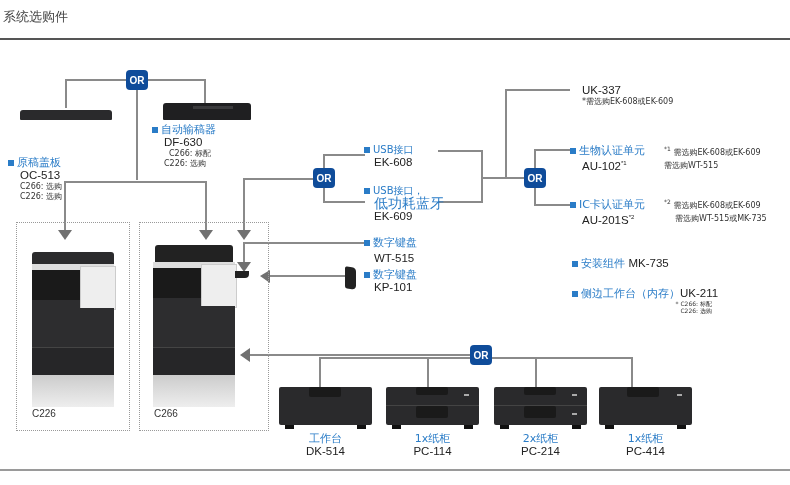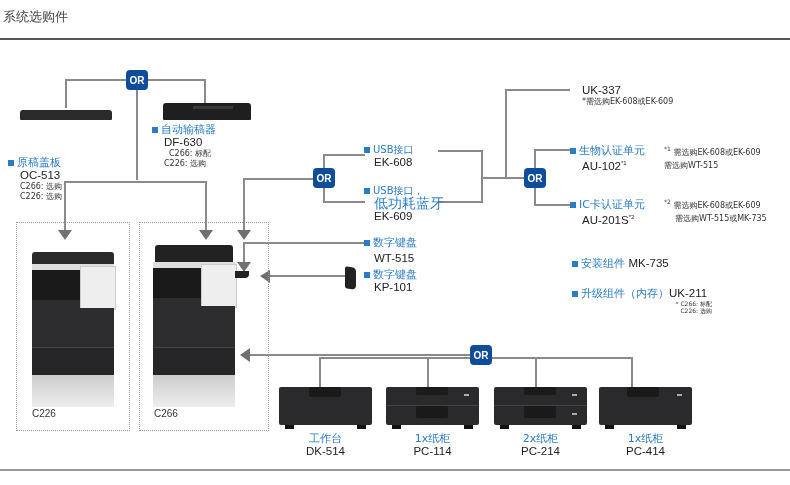--- a/index.html
+++ b/index.html
@@ -128,21 +128,21 @@
 <div class="abs" style="left:664px;top:197px;">
   <div class="note"><sup style="font-size:6px;">*2</sup> <span>需选购EK-608或EK-609</span></div>
   <div class="note" style="margin-left:11px;margin-top:3px;">需选购WT-515或MK-735</div>
 </div>
 
 <div class="abs" style="left:572px;top:257px;">
   <div class="lbl"><span class="sq"></span><span class="blue">安装组件</span> <span class="model">MK-735</span></div>
 </div>
 
 <div class="abs" style="left:572px;top:287px;">
-  <div class="lbl"><span class="sq"></span><span class="blue">升级组件（内存）</span><span class="model">UK-211</span></div>
+  <div class="lbl"><span class="sq"></span><span class="blue">侧边工作台（内存）</span><span class="model">UK-211</span></div>
 </div>
 <div class="abs" style="left:660px;top:300px;width:52px;">
   <div class="tiny">* C266: 标配</div>
   <div class="tiny">C226: 选购</div>
 </div>
 
 <div class="abs" style="left:364px;top:236px;">
   <div class="lbl blue"><span class="sq"></span><span>数字键盘</span></div>
   <div class="model" style="margin-left:10px;margin-top:3px;">WT-515</div>
 </div>

